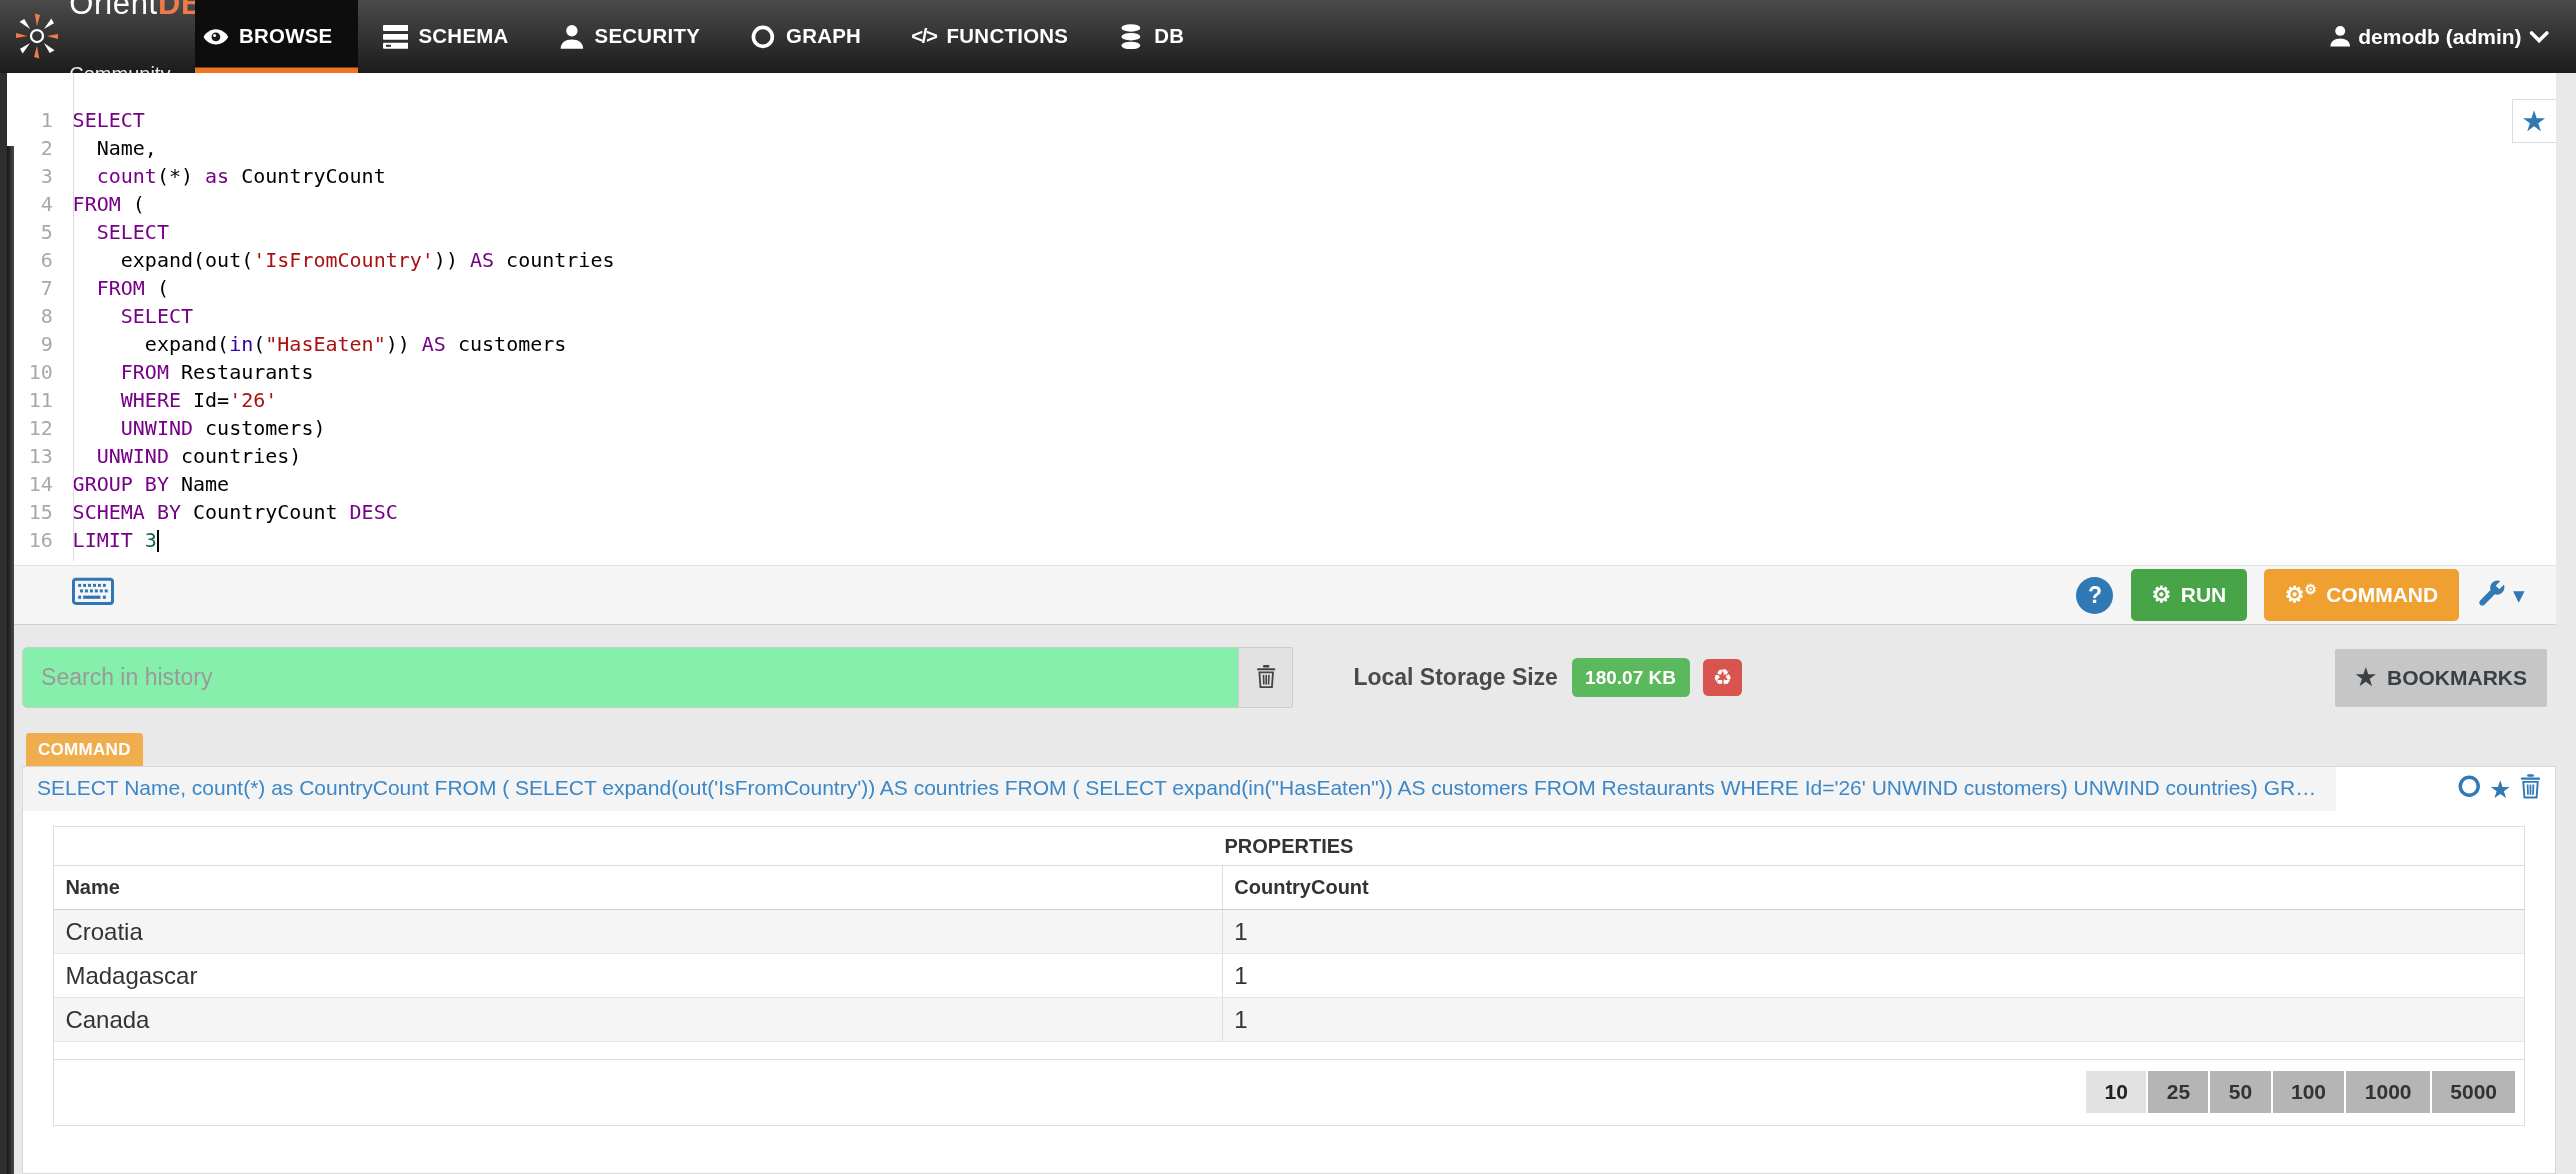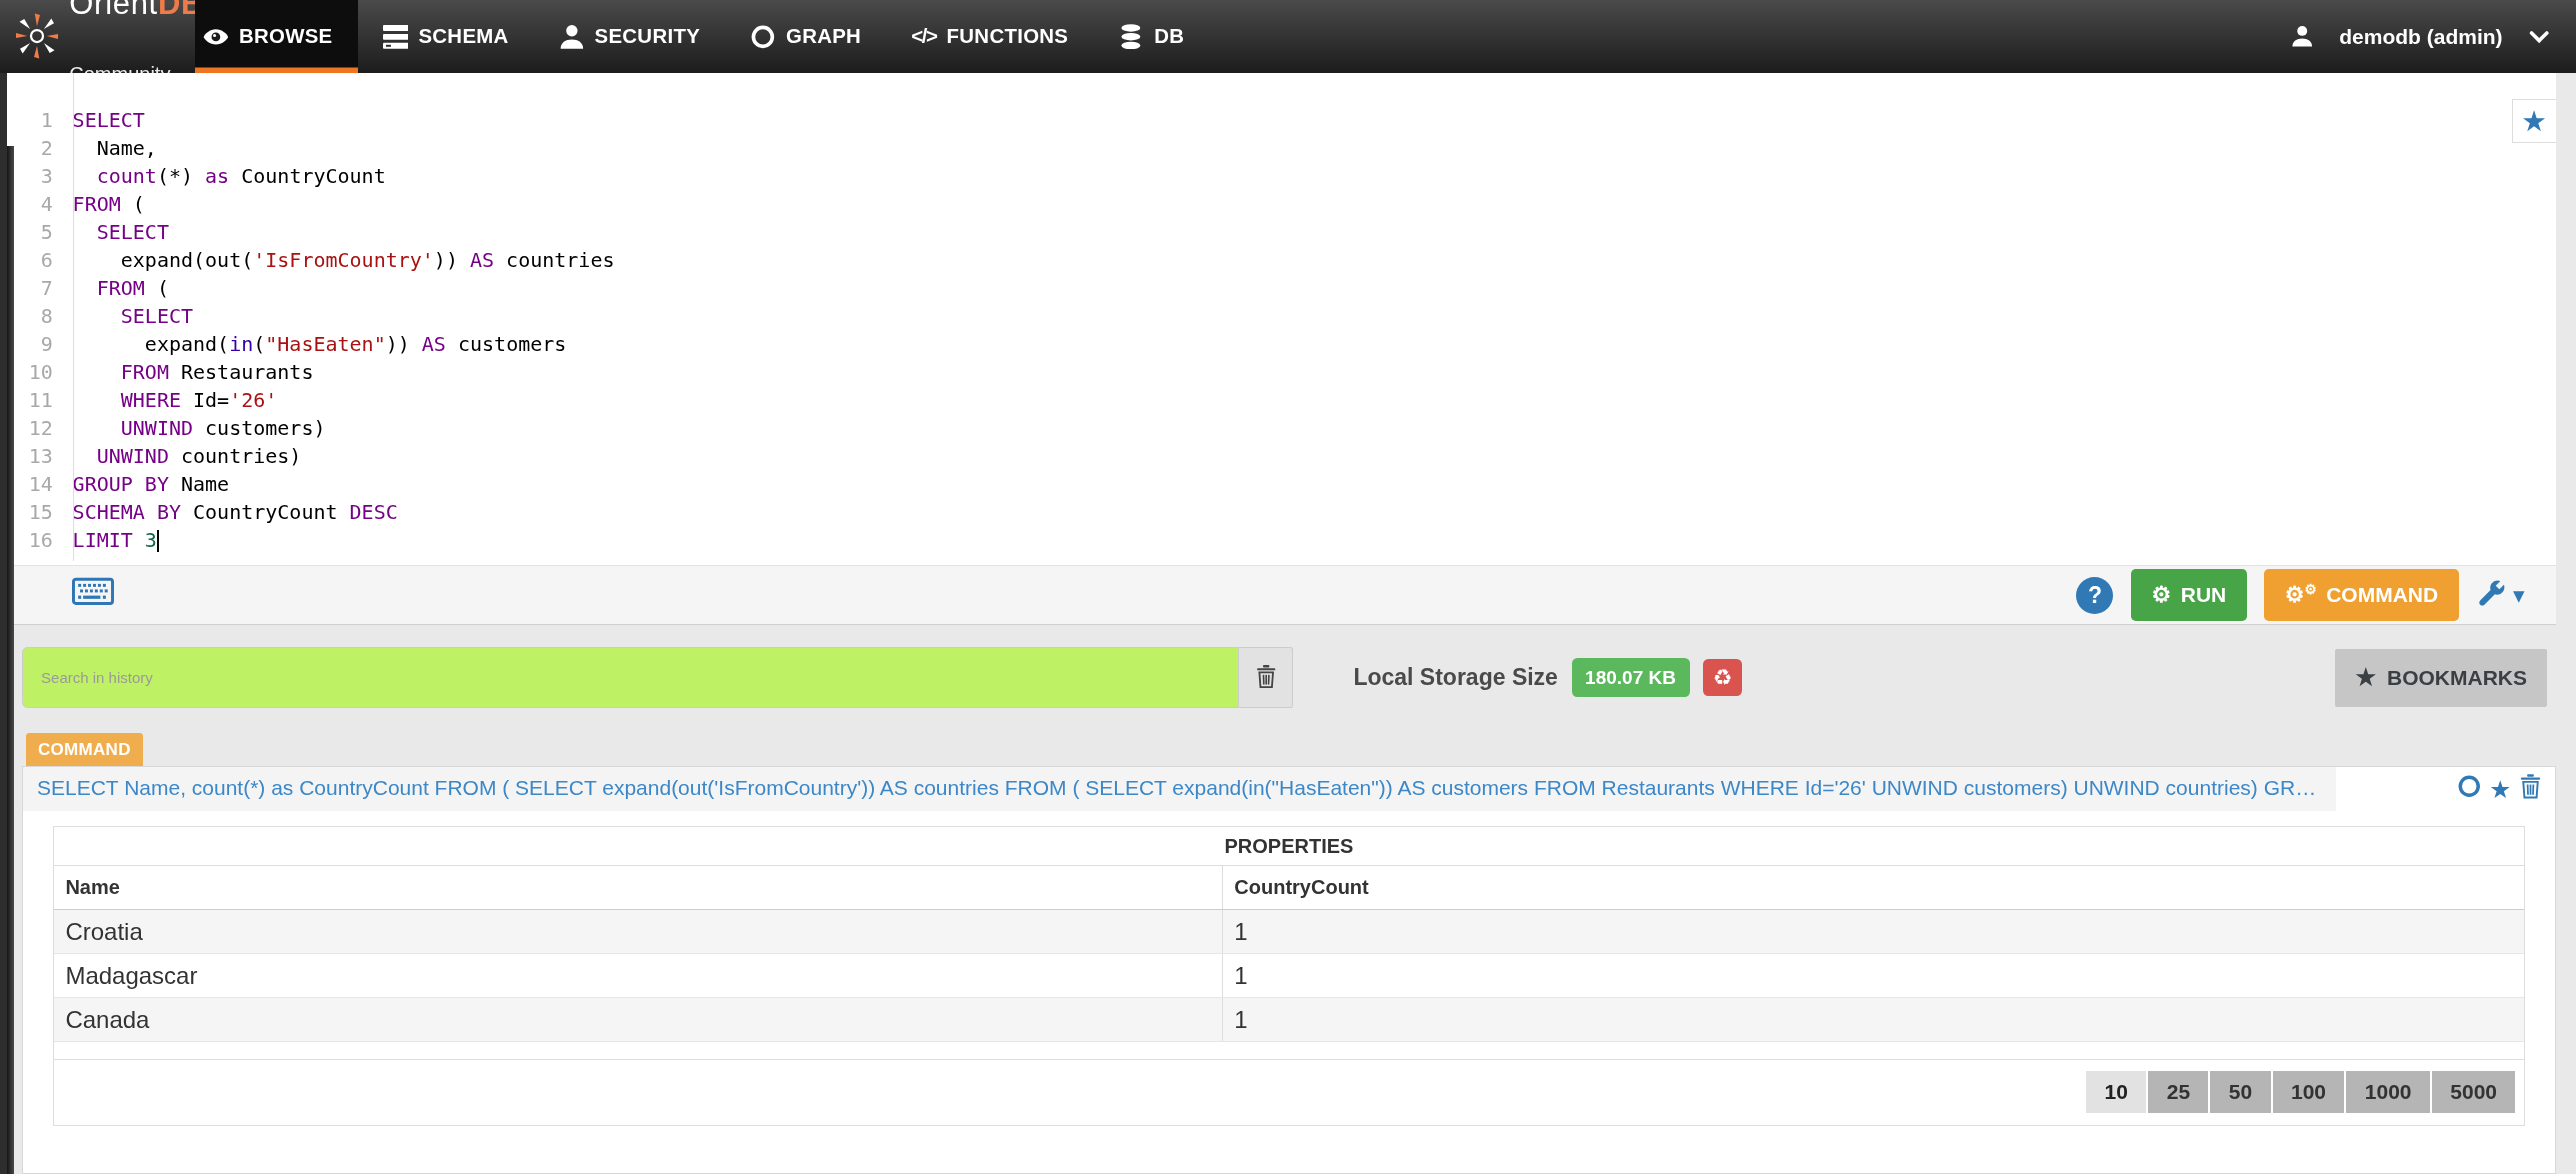--- a/index.html
+++ b/index.html
@@ -13,21 +13,21 @@
   .logo-text { display: flex; flex-direction: column; line-height: 1.05; gap: 44px; }
   .logo-line1 { font-size: 31px; color: #fff; letter-spacing: 0.7px; }
   .logo-db { color: #ef7b49; font-weight: bold; }
   .logo-line2 { font-size: 20px; color: #eaeaea; }
   .tabs { display: flex; }
   .tab { display: flex; align-items: center; gap: 10.2px; padding: 0 25px; color: #fff; font-weight: bold; font-size: 20.4px; cursor: pointer; letter-spacing: 0.3px; }
   .tab.active { background: #0d0d0d; box-shadow: inset 0 -5.4px 0 #ee7623; padding-left: 8px; }
   .ticon { display: inline-flex; align-items: center; font-size: 22.4px; line-height: 1; }
   .ticon svg { width: 1.15em; height: 1.15em; }
   .code-ic { font-weight: bold; font-size: 20.4px; letter-spacing: -1.4px; }
-  .nav-user { margin-left: auto; display: flex; align-items: center; gap: 26px; color: #fff; font-weight: bold; font-size: 21px; padding: 0 27px; cursor: pointer; }
+  .nav-user { margin-left: auto; display: flex; align-items: center; gap: 7px; color: #fff; font-weight: bold; font-size: 21px; padding: 0 27px; cursor: pointer; }
   .nav-user .uicon { font-size: 20.4px; display: inline-flex; }
   .nav-user .uicon svg { width: 1.1em; height: 1.1em; }
   .chev svg { width: 20.4px; height: 13.6px; }
 
   
   .content { margin-left: 6.8px; height: 1102px; background: #e9e9e9; position: relative; }
   .leftshade { position: absolute; left: 0; top: 73px; bottom: 0; width: 6.8px; background: linear-gradient(to right, #161616, #4a4a4a); }
 
   
   .editor-panel { position: relative; background: #fff; margin-right: 20.4px; height: 492px; cursor: text; }
@@ -53,21 +53,21 @@
   .run-btn { background: #47a447; }
   .explain-btn { background: #f0a030; }
   .bicon { font-size: 22px; line-height: 1; }
   .settings-btn { background: none; border: none; color: #3079b5; display: flex; align-items: center; gap: 6.8px; cursor: pointer; }
   .settings-btn svg { width: 30px; height: 30px; }
   .caret-txt { font-size: 23px; color: #3079b5; }
 
   
   .history-bar { display: flex; align-items: center; padding: 22px 28.6px 17.7px 15.6px; height: 101px; }
   .search-group { display: flex; height: 61px; width: 1271px; flex: none; }
-  .search-group input { flex: 1; border: 0.7px solid #ccc; border-radius: 5.4px 0 0 5.4px; padding: 0 17.7px; font-size: 15px; color: #555; background: #bef264; outline: none; font-family: "Liberation Sans", sans-serif; }
+  .search-group input { flex: 1; border: 0.7px solid #ccc; border-radius: 5.4px 0 0 5.4px; padding: 0 17.7px; font-size: 23px; color: #555; background: #86efac; outline: none; font-family: "Liberation Sans", sans-serif; }
   .search-group input::placeholder { color: #9a9a9a; }
   .addon { width: 54px; background: #e2e2e2; border: 0.7px solid #ccc; border-left: none; color: #444; display: flex; align-items: center; justify-content: center; cursor: pointer; border-radius: 0 2.7px 2.7px 0; }
   .addon svg { width: 20.4px; height: 24.5px; }
   .storage { display: flex; align-items: center; gap: 13.6px; margin-left: 60px; }
   .storage-label { font-size: 23px; font-weight: bold; color: #4a4a4a; }
   .badge-green { background: #5cb85c; color: #fff; font-weight: bold; font-size: 19px; padding: 8.2px 13.6px; border-radius: 5.4px; }
   .badge-red { background: #d9534f; color: #fff; border: none; border-radius: 5.4px; width: 39px; height: 37px; font-size: 22px; display: flex; align-items: center; justify-content: center; cursor: pointer; }
   .bookmarks-btn { margin-left: auto; background: #c6c6c6; border: none; color: #3a3f44; font-weight: bold; font-size: 21px; padding: 0 20.4px; height: 58px; display: flex; align-items: center; gap: 11px; border-radius: 2px; cursor: pointer; font-family: "Liberation Sans", sans-serif; }
   .bookmarks-btn .bicon { color: #3a3f44; font-size: 23px; }
 

